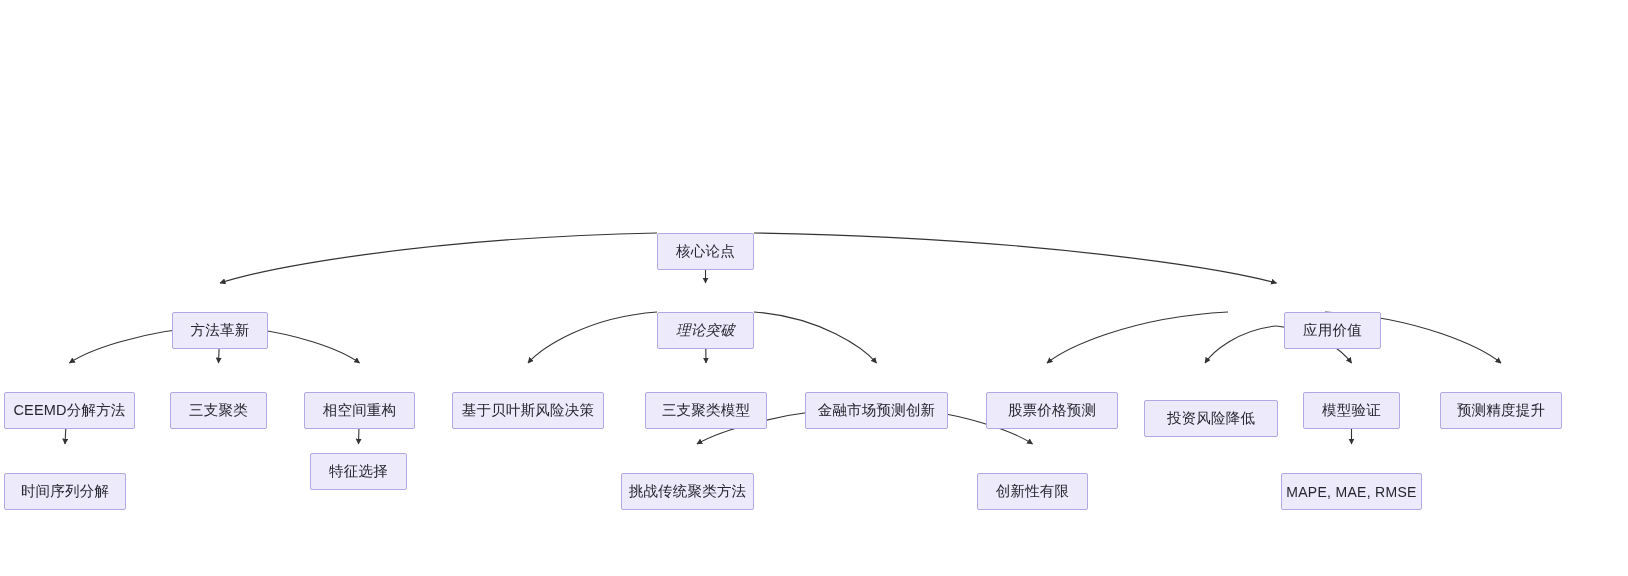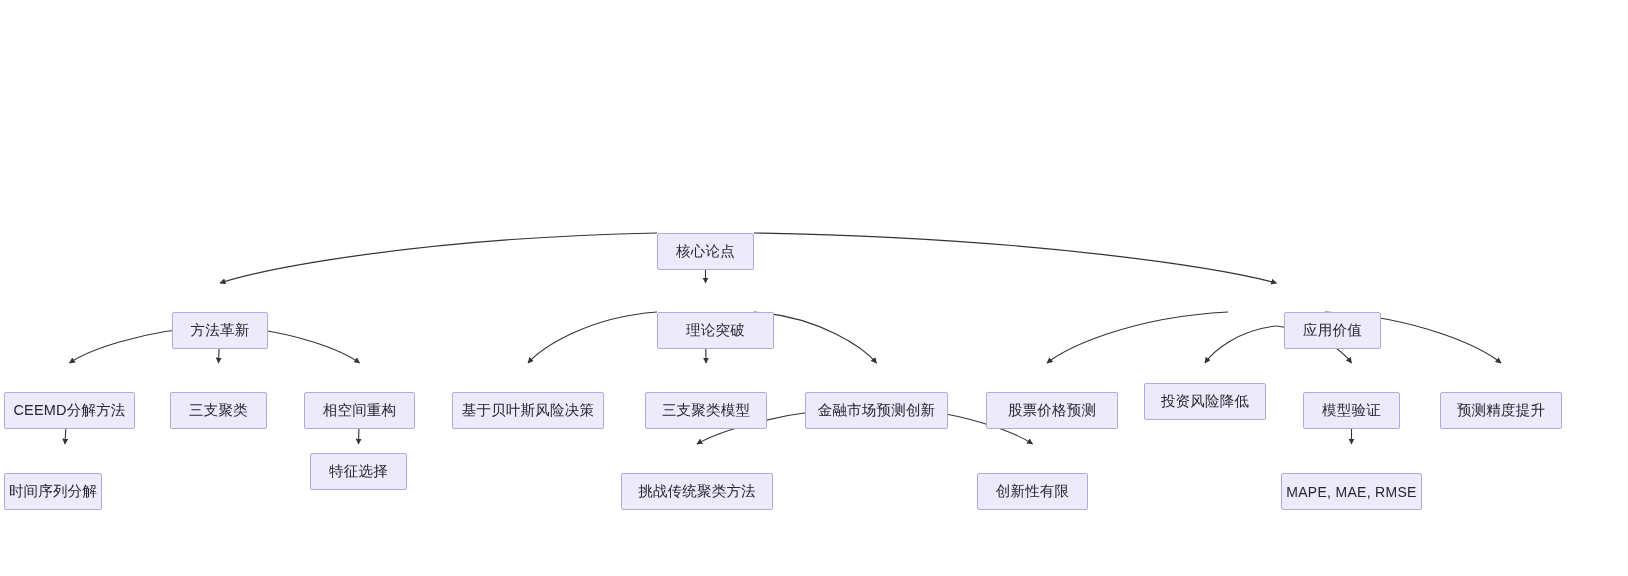--- a/index.html
+++ b/index.html
@@ -61,21 +61,21 @@
         <path d="M 1351.5 406 L 1351.5 444" marker-end="url(#arrow)"></path>
       </g>
   </svg>
   <div id="node-layer">
       <div class="node" style="left: 657px; top: 210px; width: 97px; height: 37px;">
         <span>核心论点</span>
       </div>
       <div class="node" style="left: 172px; top: 289px; width: 96px; height: 37px;">
         <span>方法革新</span>
       </div>
-      <div class="node" style="left: 657px; top: 289px; width: 117px; height: 37px;">
+      <div class="node" style="left: 657px; top: 289px; width: 97px; height: 37px; font-style: italic;">
         <span>理论突破</span>
       </div>
       <div class="node" style="left: 1284px; top: 289px; width: 97px; height: 37px;">
         <span>应用价值</span>
       </div>
       <div class="node" style="left: 4px; top: 369px; width: 131px; height: 37px;">
         <span>CEEMD分解方法</span>
       </div>
       <div class="node" style="left: 170px; top: 369px; width: 97px; height: 37px;">
         <span>三支聚类</span>
@@ -88,36 +88,36 @@
       </div>
       <div class="node" style="left: 645px; top: 369px; width: 122px; height: 37px;">
         <span>三支聚类模型</span>
       </div>
       <div class="node" style="left: 805px; top: 369px; width: 143px; height: 37px;">
         <span>金融市场预测创新</span>
       </div>
       <div class="node" style="left: 986px; top: 369px; width: 132px; height: 37px;">
         <span>股票价格预测</span>
       </div>
-      <div class="node" style="left: 1144px; top: 360px; width: 122px; height: 37px;">
+      <div class="node" style="left: 1144px; top: 377px; width: 134px; height: 37px;">
         <span>投资风险降低</span>
       </div>
       <div class="node" style="left: 1303px; top: 369px; width: 97px; height: 37px;">
         <span>模型验证</span>
       </div>
       <div class="node" style="left: 1440px; top: 369px; width: 122px; height: 37px;">
         <span>预测精度提升</span>
       </div>
-      <div class="node" style="left: 4px; top: 450px; width: 98px; height: 37px;">
+      <div class="node" style="left: 4px; top: 450px; width: 122px; height: 37px;">
         <span>时间序列分解</span>
       </div>
       <div class="node" style="left: 310px; top: 430px; width: 97px; height: 37px;">
         <span>特征选择</span>
       </div>
-      <div class="node" style="left: 621px; top: 450px; width: 152px; height: 37px;">
+      <div class="node" style="left: 621px; top: 450px; width: 133px; height: 37px;">
         <span>挑战传统聚类方法</span>
       </div>
       <div class="node" style="left: 977px; top: 450px; width: 111px; height: 37px;">
         <span>创新性有限</span>
       </div>
       <div class="node lat" style="left: 1281px; top: 450px; width: 141px; height: 37px;">
         <span>MAPE, MAE, RMSE</span>
       </div>
     </div>
 </div>

